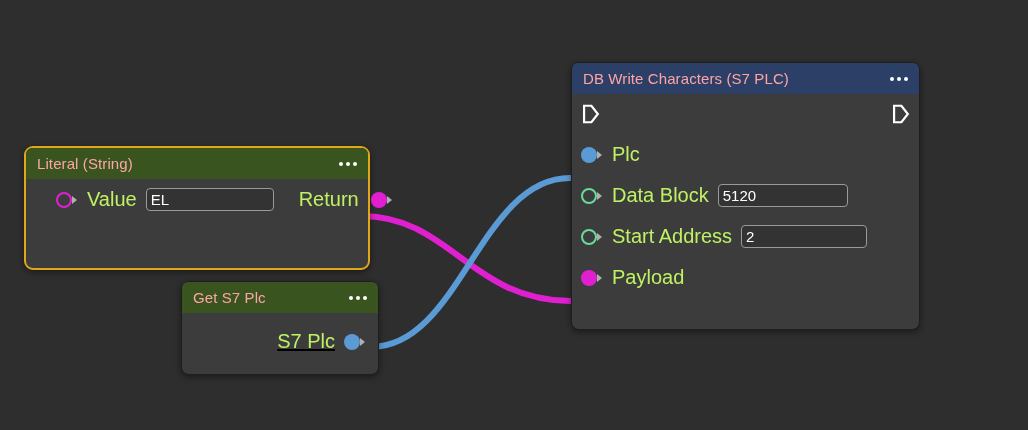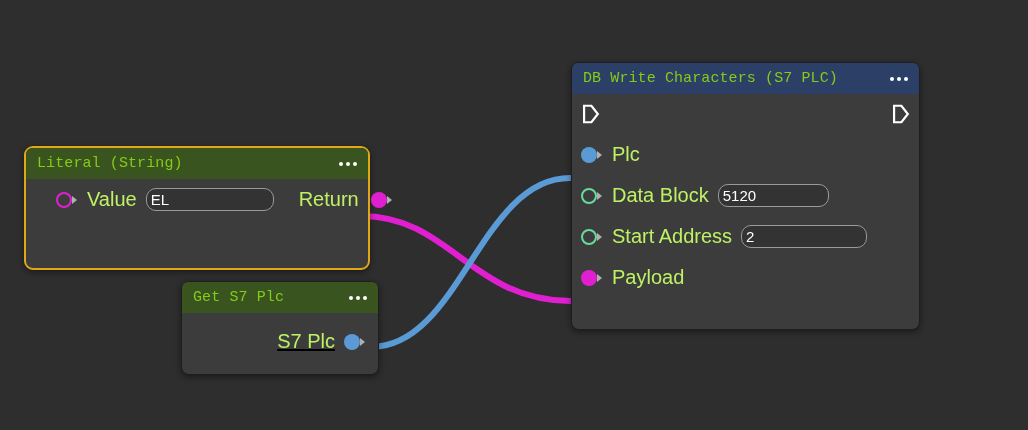--- a/index.html
+++ b/index.html
@@ -40,25 +40,24 @@
   .node-header {
     display: flex;
     align-items: center;
     justify-content: space-between;
     height: 31px;
     padding: 0 10px 0 11px;
     border-radius: 6px 6px 0 0;
     box-sizing: border-box;
   }
   .node-title {
-    color: #84cc16;
+    color: #fca5a5;
     font-size: 15px;
     letter-spacing: 0.1px;
     white-space: nowrap;
-    font-family: Liberation Mono, monospace;
   }
   .dots {
     display: flex;
     gap: 3px;
     align-items: center;
     padding: 4px 1px;
     cursor: pointer;
   }
   .dots i {
     display: block;
@@ -123,21 +122,21 @@
   .circle.ring-green { background: transparent; border: 2.5px solid #66dd9a; }
   .circle.ring-magenta { background: transparent; border: 2.5px solid #e020d0; }
   .port-label {
     color: #bef264;
     font-size: 20px;
     white-space: nowrap;
   }
   .field {
     background: #333333;
     border: 1px solid #9a9a9a;
-    border-radius: 10px;
+    border-radius: 4px;
     color: #ffffff;
     font-family: "Liberation Sans", sans-serif;
     font-size: 15px;
     height: 23px;
     padding: 0 4px;
     box-sizing: border-box;
     outline: none;
   }
   
   #node-dbwrite {
@@ -190,21 +189,21 @@
         </span>
         <span class="port-label">Plc</span>
       </div>
 
       <div class="port-row">
         <span class="port-dot">
           <span class="circle ring-green"></span>
             <span class="tri"></span>
         </span>
         <span class="port-label">Data Block</span>
-        <input class="field" style="width: 111px;" type="text" value="5120">
+        <input class="field" style="width: 130px;" type="text" value="5120">
       </div>
 
       <div class="port-row">
         <span class="port-dot">
           <span class="circle ring-green"></span>
             <span class="tri"></span>
         </span>
         <span class="port-label">Start Address</span>
         <input class="field" style="width: 126px;" type="text" value="2">
       </div>

